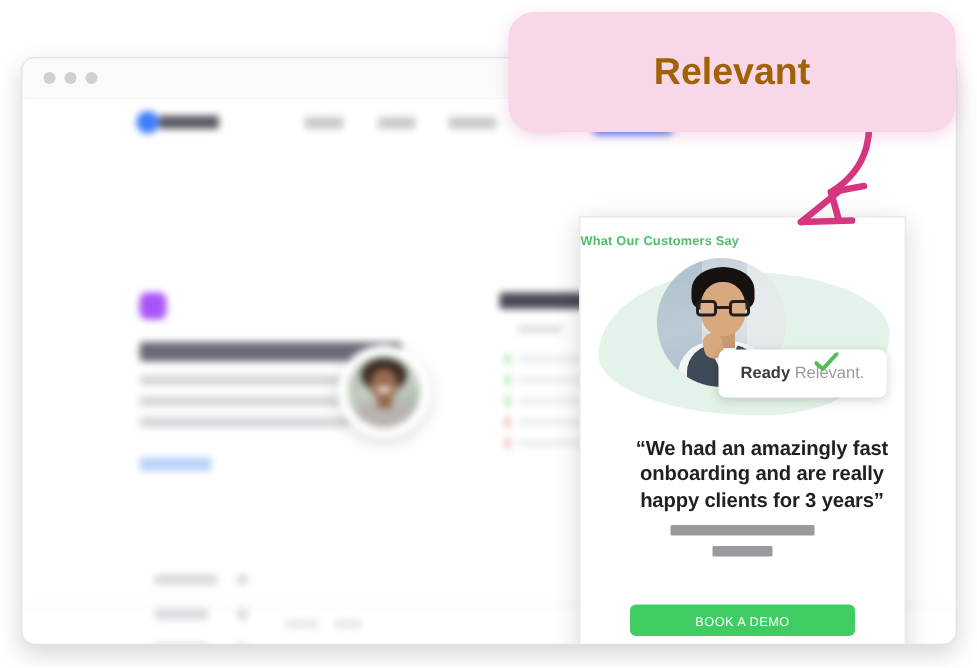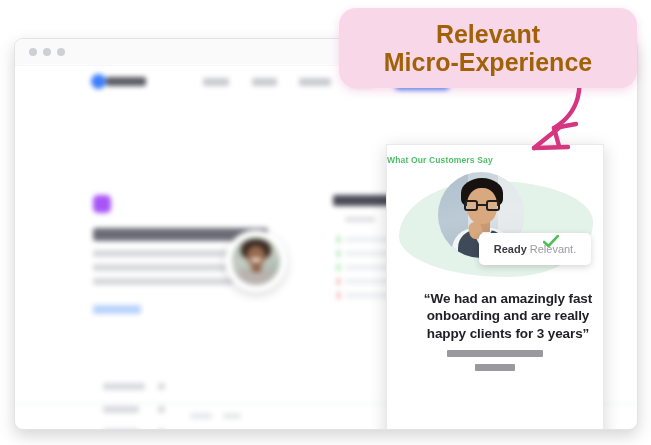--- a/index.html
+++ b/index.html
@@ -231,30 +231,30 @@
         </svg>
         <span class="badge-strong">Ready</span>
         <span class="badge-light">Relevant.</span>
       </div>
 
       <div class="quote">“We had an amazingly fast onboarding and are really happy clients for 3 years”</div>
 
       <span class="ph-bar ph1"></span>
       <span class="ph-bar ph2"></span>
 
+      <div class="cta">BOOK A DEMO</div>
 
     </div>
 
   </div>
 
   <svg class="arrow" viewBox="0 0 120 100">
     <path d="M63 2 C72 26, 68 52, 42 68" fill="none" stroke="#d6357f" stroke-width="4.4" stroke-linecap="round"></path>
     <path d="M42 68 L64 64 M42 68 L47 86" fill="none" stroke="#d6357f" stroke-width="4.4" stroke-linecap="round"></path>
     <path d="M22 88 L56 87" fill="none" stroke="#d6357f" stroke-width="4.4" stroke-linecap="round"></path>
     <path d="M22 88 L48 67" fill="none" stroke="#d6357f" stroke-width="4.4" stroke-linecap="round"></path>
   </svg>
 
   <div class="callout">
     <span class="callout-l1">Relevant</span>
-    <span class="callout-l2">Micro-Experience</span>
   </div>
 
 </div>
 
 </body></html>

